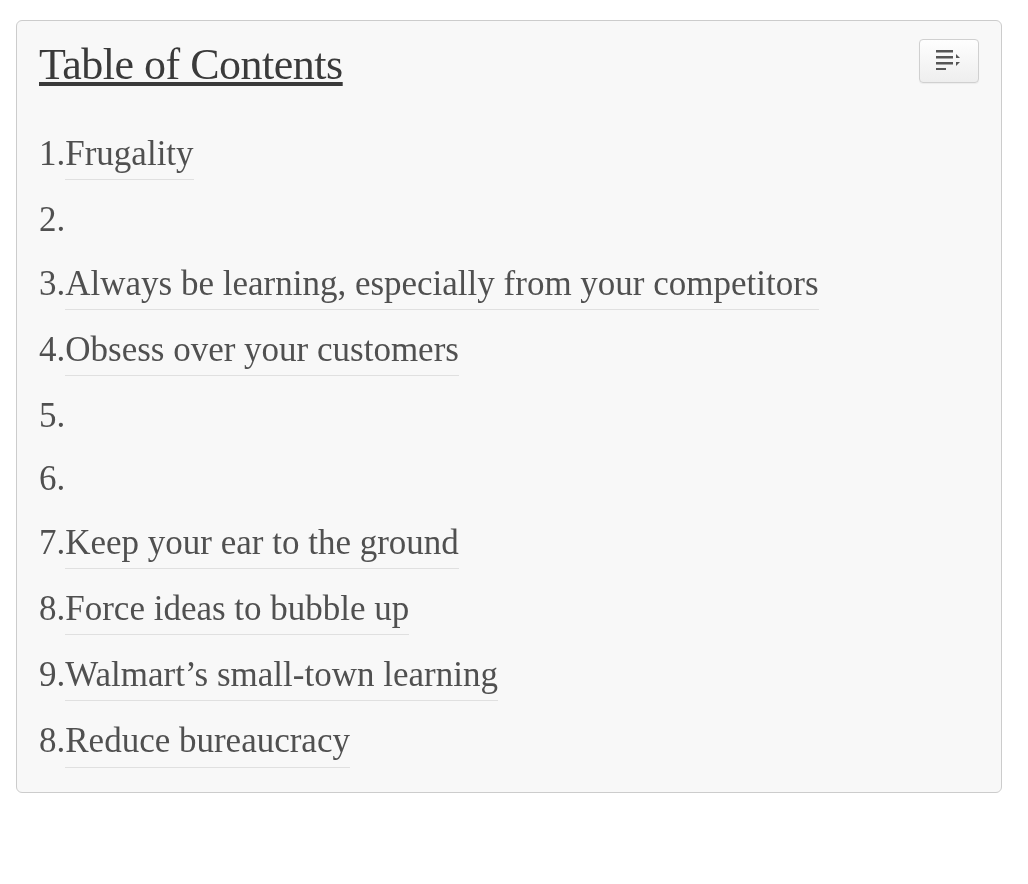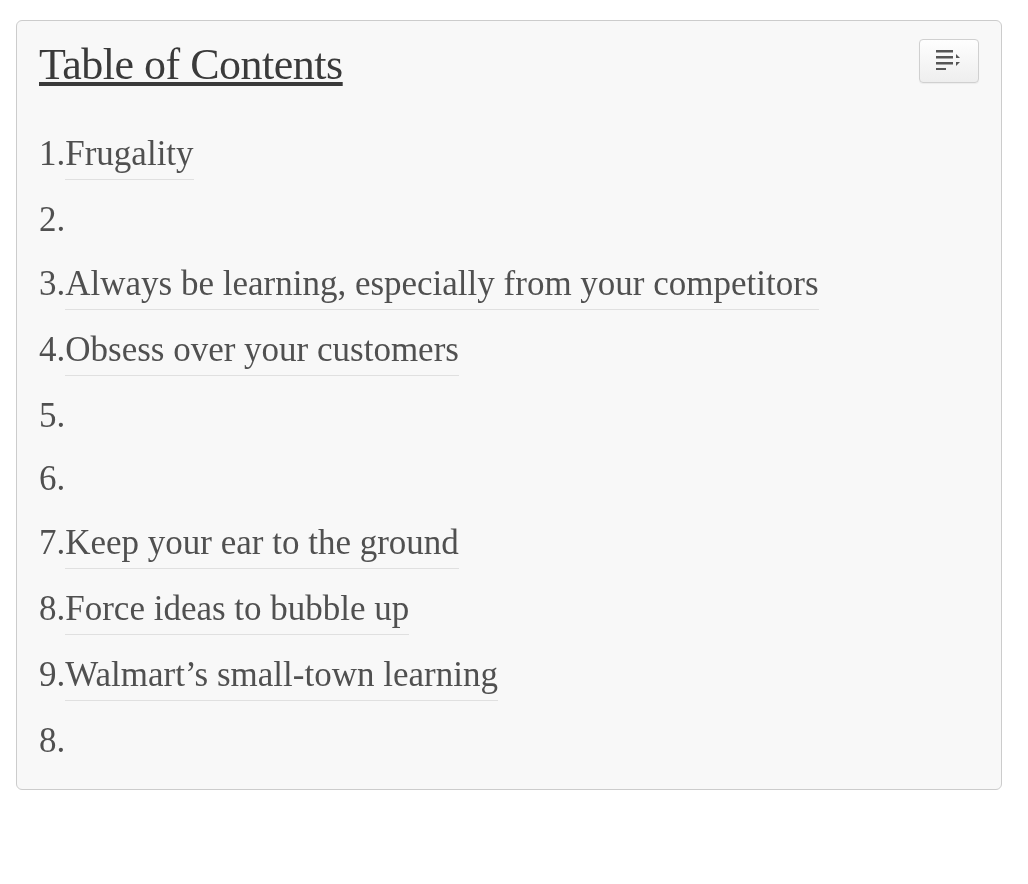--- a/index.html
+++ b/index.html
@@ -121,15 +121,16 @@
     <li class="toc-item">
       <span class="toc-number">8.</span>
       <a class="toc-link">Force ideas to bubble up</a>
     </li>
     <li class="toc-item">
       <span class="toc-number">9.</span>
       <a class="toc-link">Walmart’s small-town learning</a>
     </li>
     <li class="toc-item">
       <span class="toc-number">8.</span>
+      <a class="toc-link">Reduce bureaucracy</a>
     </li>
   </ul>
 </div>
 
 </body></html>

